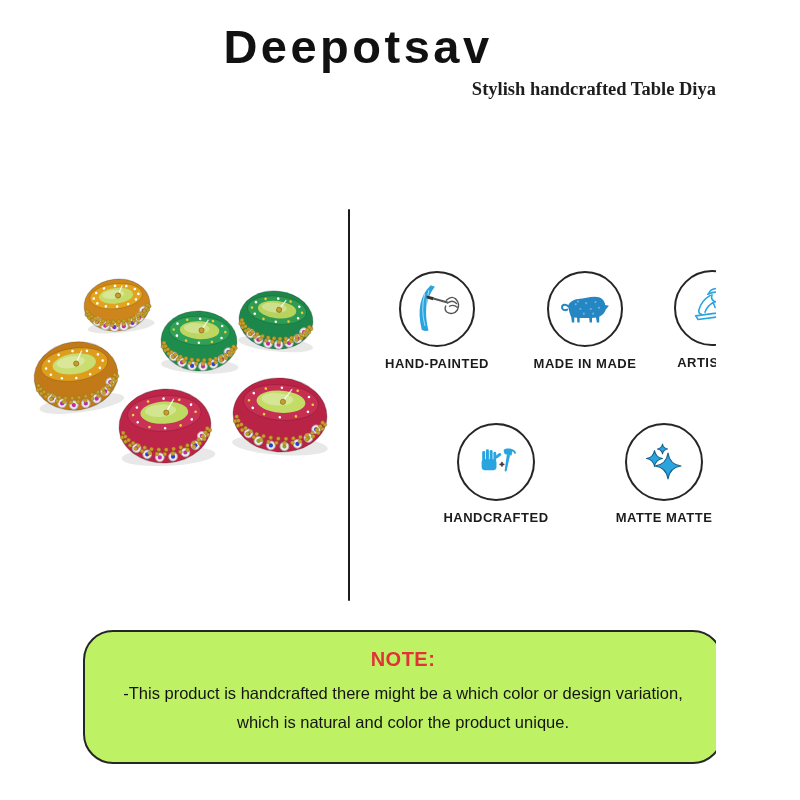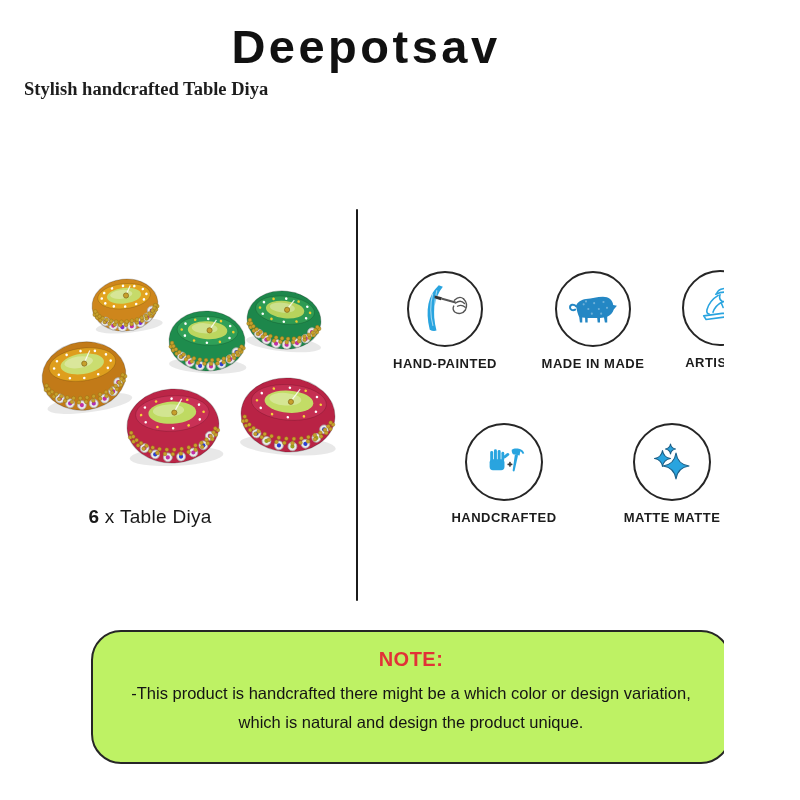--- a/index.html
+++ b/index.html
@@ -1,22 +1,22 @@
 <!DOCTYPE html>
 <html style="--blue: #29A4DF; --blue-deep: #2487C4; --note-red: #E13237;"><head>
 <meta charset="utf-8">
 <style>
   html,body{margin:0;padding:0;background:#ffffff;}
   .canvas{position:relative;width:716px;height:800px;background:#ffffff;overflow:hidden;
-          font-family:"Liberation Sans",sans-serif;color:#141414;margin-left:8px;}
+          font-family:"Liberation Sans",sans-serif;color:#141414;}
 
   
   .title{position:absolute;left:0;right:0;top:22px;text-align:center;
          font-size:47px;font-weight:800;letter-spacing:3.5px;color:#111;line-height:1.05;}
-  .subtitle{position:absolute;left:16px;right:0;top:79px;text-align:left;
+  .subtitle{position:absolute;left:16px;right:0;top:79px;text-align:right;
             font-family:"Liberation Serif",serif;font-size:18.5px;font-weight:700;
             color:#1d1d1d;letter-spacing:0px;}
 
   
   .divider{position:absolute;left:348px;top:209px;width:2px;height:392px;background:#1b1b1b;border-radius:1px;}
 
   
   .diya-wrap{position:absolute;left:20px;top:258px;width:320px;height:235px;}
   .count-label{position:absolute;left:42px;top:506px;width:200px;text-align:center;
                font-size:19px;font-weight:400;color:#191919;letter-spacing:0.3px;}
@@ -455,23 +455,20 @@
           <circle cx="-5.870956755112411e-15" cy="-27.380000000000003" r="1.3" fill="#FFFFFF"></circle>
           <circle cx="15.980000000000004" cy="-25.39717597600969" r="1.3" fill="#F4D23A"></circle>
           <circle cx="27.678171904950652" cy="-19.980000000000008" r="1.3" fill="#FFFFFF"></circle>
           <ellipse cx="0" cy="-13.32" rx="24.44" ry="11.1" fill="#C3DC66"></ellipse>
           <ellipse cx="-3.7600000000000002" cy="-15.54" rx="15.98" ry="6.29" fill="rgba(255,255,255,0.30)"></ellipse>
           <line x1="2" y1="-14.06" x2="10.34" y2="-26.64" stroke="rgba(255,255,255,0.85)" stroke-width="1.2"></line>
           <circle cx="2" cy="-13.32" r="2.6" fill="#C7A02C" stroke="#7A5C10" stroke-width="0.6"></circle>
         </g>
       </svg>
   </div>
-  <div class="count-label">
-    <b>6</b><span> x Table Diya</span>
-  </div>
 
   <div class="feature" style="left:362px;top:271px">
     <div class="circle c76">
       <svg width="60" height="62" viewBox="0 0 48 48">
         <path d="M19 5 C10.5 13 8 24.5 11.8 40.5 C13.5 41.6 15.6 41.9 17.2 41.2 C13.6 27 15.2 14.8 22.3 6.2 Z" fill="var(--blue)"></path>
         <path d="M14.2 11.5 C12.2 19.5 12.2 29.5 14.4 37.5 M17.5 9 C15.2 18 15.2 28 17.2 37" stroke="#ffffff" stroke-width="0.9" fill="none" opacity="0.55"></path>
         <polygon points="15.8,13.2 21.5,14.6 20.6,17 15.6,15.4" fill="#333333"></polygon>
         <line x1="21" y1="15.6" x2="32.5" y2="18.8" stroke="#555555" stroke-width="1.6"></line>
         <g stroke="#555555" stroke-width="1.1" fill="none" stroke-linecap="round">
           <path d="M31.5 17 C34 14.6 36.8 14.2 38.8 15.8"></path>
@@ -559,16 +556,16 @@
           <path d="M22.5 6 Q23.2 10.3 27.5 11 Q23.2 11.7 22.5 16 Q21.8 11.7 17.5 11 Q21.8 10.3 22.5 6 Z"></path>
         </g>
       </svg>
     </div>
     <div class="feature-label">MATTE MATTE</div>
   </div>
 
   <div class="note-box">
     <div class="note-heading">NOTE:</div>
     <div class="note-line1">-This product is handcrafted there might be a which color or design variation,</div>
-    <div class="note-line2">which is natural and design the product unique.</div>
+    <div class="note-line2">which is natural and color the product unique.</div>
   </div>
 
 </div>
 
 </body></html>

